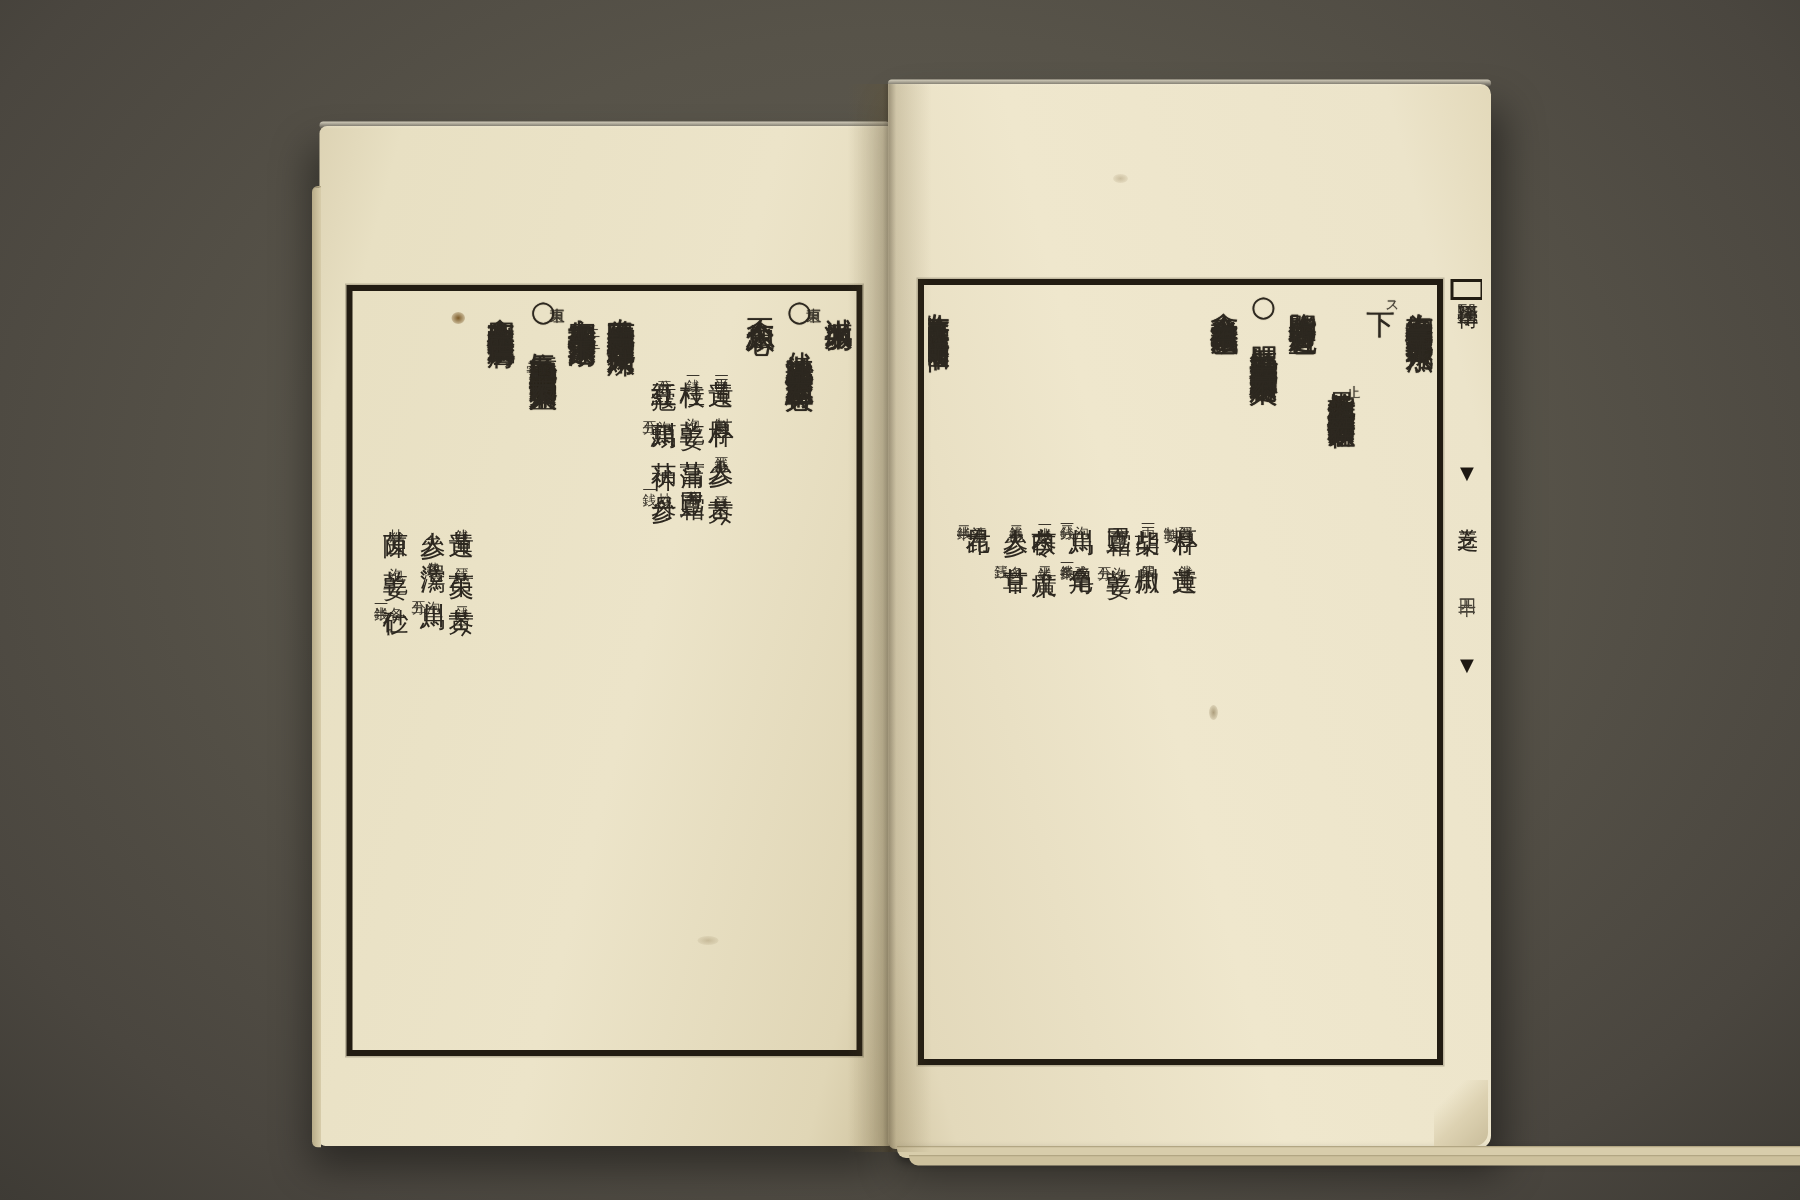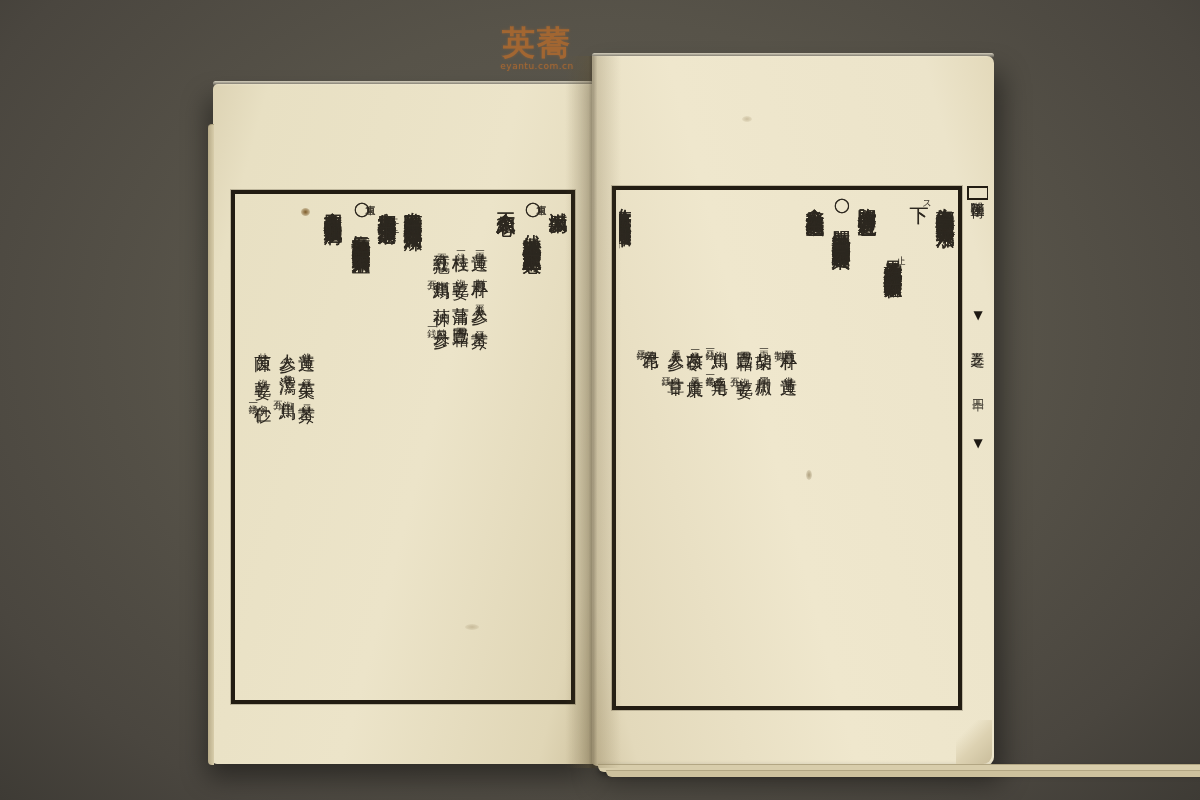--- a/index.html
+++ b/index.html
@@ -204,17 +204,13 @@
         <span class="folio">四十三</span>
         <span class="sp-gap2"></span>
         <span class="fishtail">▼</span>
       </div>
       <div class="fold"></div>
     </div>
 
     <div class="gutter"></div>
   </div>
 
-  <div class="watermark">
-    <div class="wm-cjk">英蕎</div>
-    <div class="wm-url">eyantu.com.cn</div>
-  </div>
 </div>
 
 </body></html>

